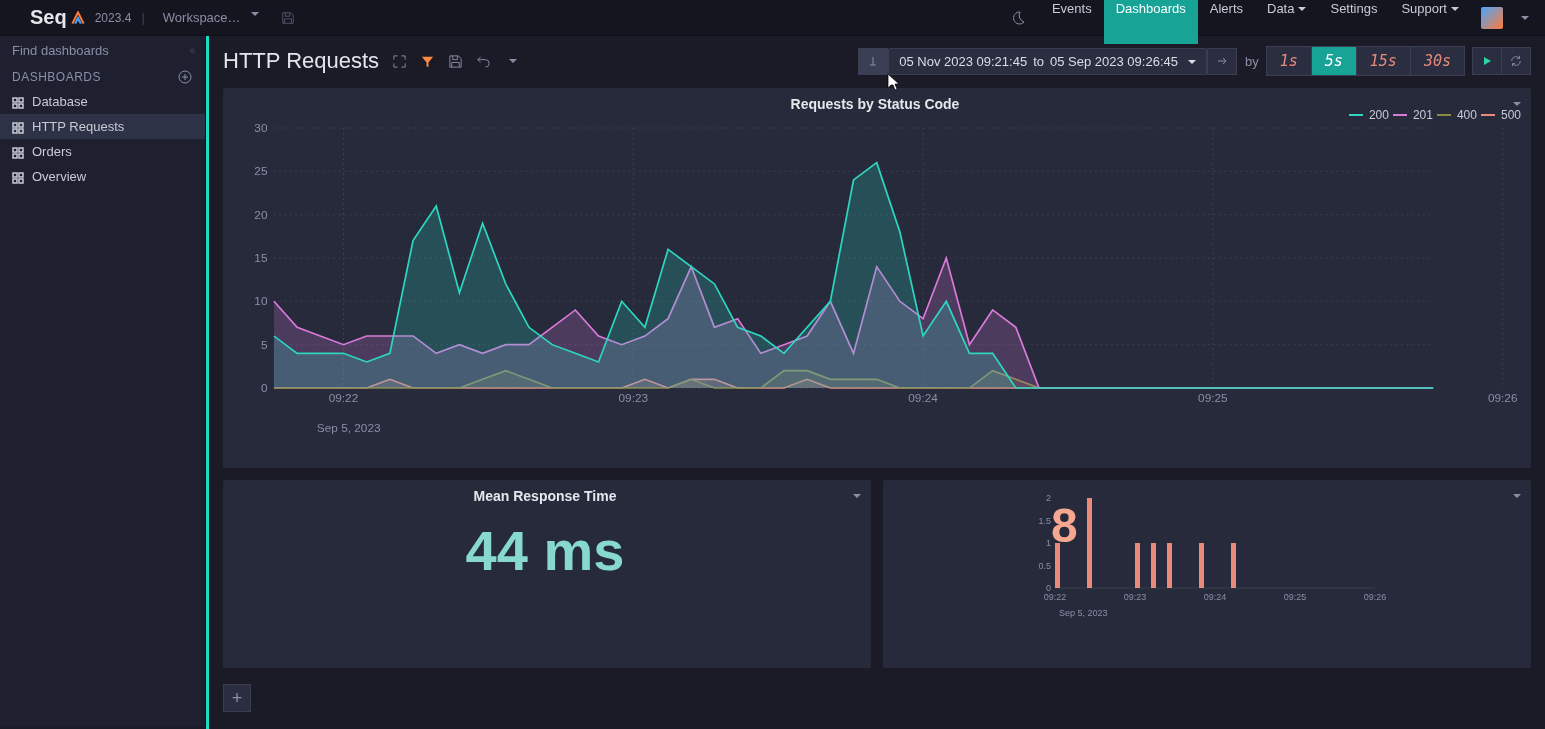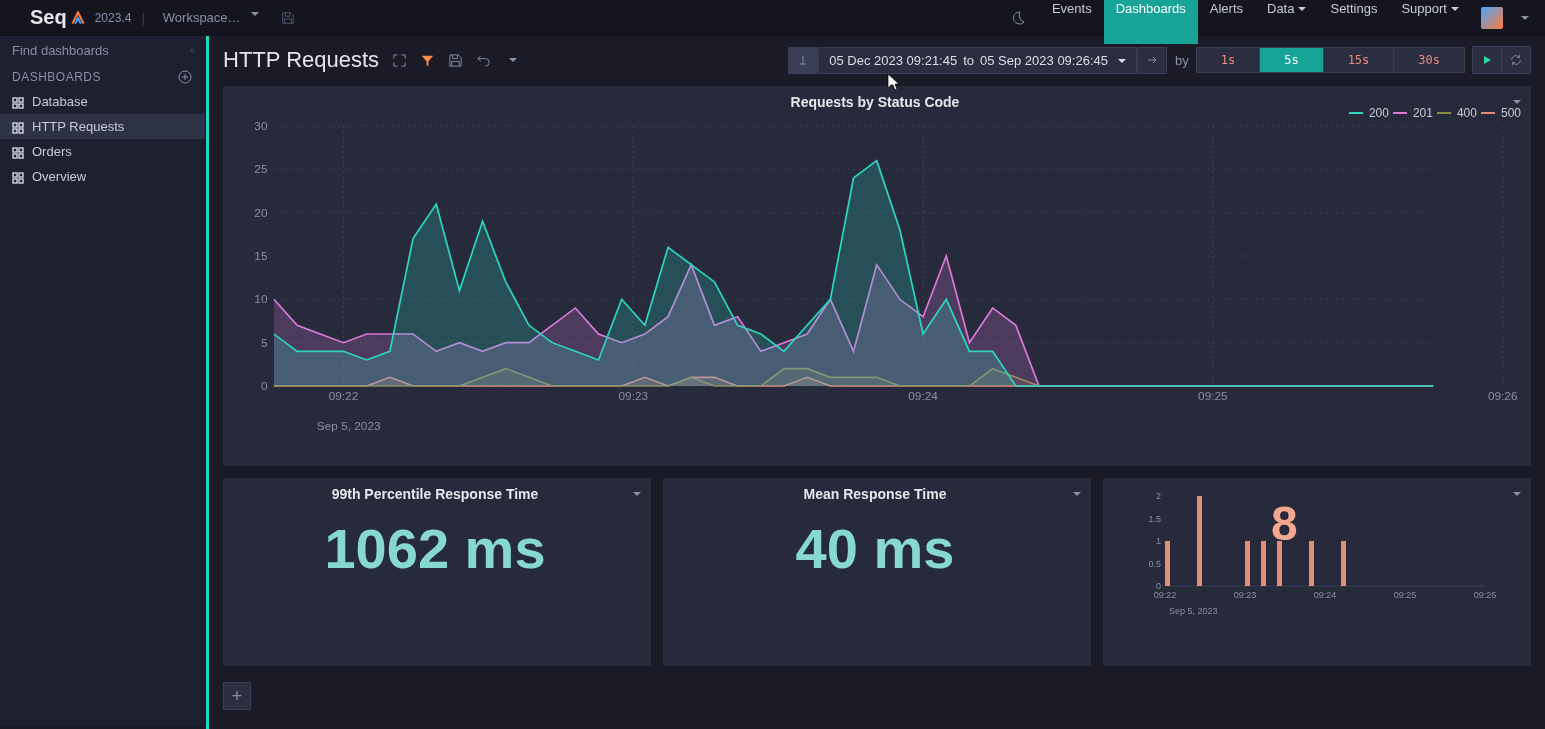--- a/index.html
+++ b/index.html
@@ -83,21 +83,21 @@
   .titletools{display:flex;align-items:center;gap:8px;color:var(--muted);}
   .titletools .btn{width:20px;height:20px;display:flex;align-items:center;justify-content:center;}
   .titletools svg{width:15px;height:15px;}
   .timerow{margin-left:auto;display:flex;align-items:center;gap:8px;}
   .timebox{background:#2a2e40;border:1px solid var(--border);padding:5px 10px;border-radius:2px;display:flex;align-items:center;gap:6px;color:#dcdde6;}
   .rangebox{display:flex;align-items:stretch;}
   .rangebox .sq{background:#2a2e40;border:1px solid var(--border);width:30px;display:flex;align-items:center;justify-content:center;color:var(--muted);}
   .rangebox .sq.active{background:#3a3f55;}
   .bylbl{color:var(--muted);}
   .segbtns{display:flex;}
-  .segbtns div{padding:5px 24px;background:#2a2e40;border:1px solid var(--border);margin-left:-1px;font-family:monospace;color:#e98a7a;font-size:12px;}
+  .segbtns div{padding:5px 13px;background:#2a2e40;border:1px solid var(--border);margin-left:-1px;font-family:monospace;color:#e98a7a;font-size:15px;font-style:italic;}
   .segbtns div.active{background:var(--accent);color:#fff;}
   .playbtns{display:flex;gap:0;}
   .playbtns div{width:30px;height:28px;background:#2a2e40;border:1px solid var(--border);margin-left:-1px;display:flex;align-items:center;justify-content:center;}
 
   .panel{background:var(--panel);border-radius:2px;padding:8px 12px 12px 8px;position:relative;}
   .panel .menu-caret{position:absolute;top:8px;right:10px;color:var(--muted);}
   .panel-title{text-align:center;font-weight:600;color:#e6e7ec;font-size:14px;}
 
   .chart1{height:380px;}
   .row{display:flex;gap:12px;}
@@ -242,21 +242,21 @@
 
     <div class="timerow">
       <div class="rangebox">
         <div class="sq active">
           <svg width="12" height="12" viewBox="0 0 12 12">
               <line x1="6" y1="2" x2="6" y2="10" stroke="currentColor"></line>
               <line x1="3" y1="10" x2="9" y2="10" stroke="currentColor"></line>
             </svg>
         </div>
         <div class="timebox">
-          <span>05 Dec 2023 09:21:45</span>
+          <span>05 Nov 2023 09:21:45</span>
           <span>to</span>
           <span>05 Sep 2023 09:26:45</span>
           <span class="caret"></span>
         </div>
         <div class="sq">
           <svg width="12" height="12" viewBox="0 0 12 12">
               <path d="M2 6h8M7 3l3 3-3 3" fill="none" stroke="currentColor"></path>
             </svg>
         </div>
       </div>
@@ -338,27 +338,22 @@
       <div>
           <span class="swatch" style="background:#e98a7a"></span>
           <span>500</span>
         </div>
     </div>
   </div>
 
   <div class="row">
     <div class="panel card">
       <span class="menu-caret caret"></span>
-      <div class="panel-title">99th Percentile Response Time</div>
-      <div class="metric">1062 ms</div>
-    </div>
-    <div class="panel card">
-      <span class="menu-caret caret"></span>
       <div class="panel-title">Mean Response Time</div>
-      <div class="metric">40 ms</div>
+      <div class="metric">44 ms</div>
     </div>
     <div class="panel card">
       <span class="menu-caret caret"></span>
       <div class="errchart">
         <svg id="chart2-svg" viewBox="0 0 360 130" width="100%" height="100%">
             <text x="26" y="103" fill="#8a8fa7" font-size="9" text-anchor="end">0</text>
             <text x="26" y="80.5" fill="#8a8fa7" font-size="9" text-anchor="end">0.5</text>
             <text x="26" y="58" fill="#8a8fa7" font-size="9" text-anchor="end">1</text>
             <text x="26" y="35.5" fill="#8a8fa7" font-size="9" text-anchor="end">1.5</text>
             <text x="26" y="13" fill="#8a8fa7" font-size="9" text-anchor="end">2</text>

